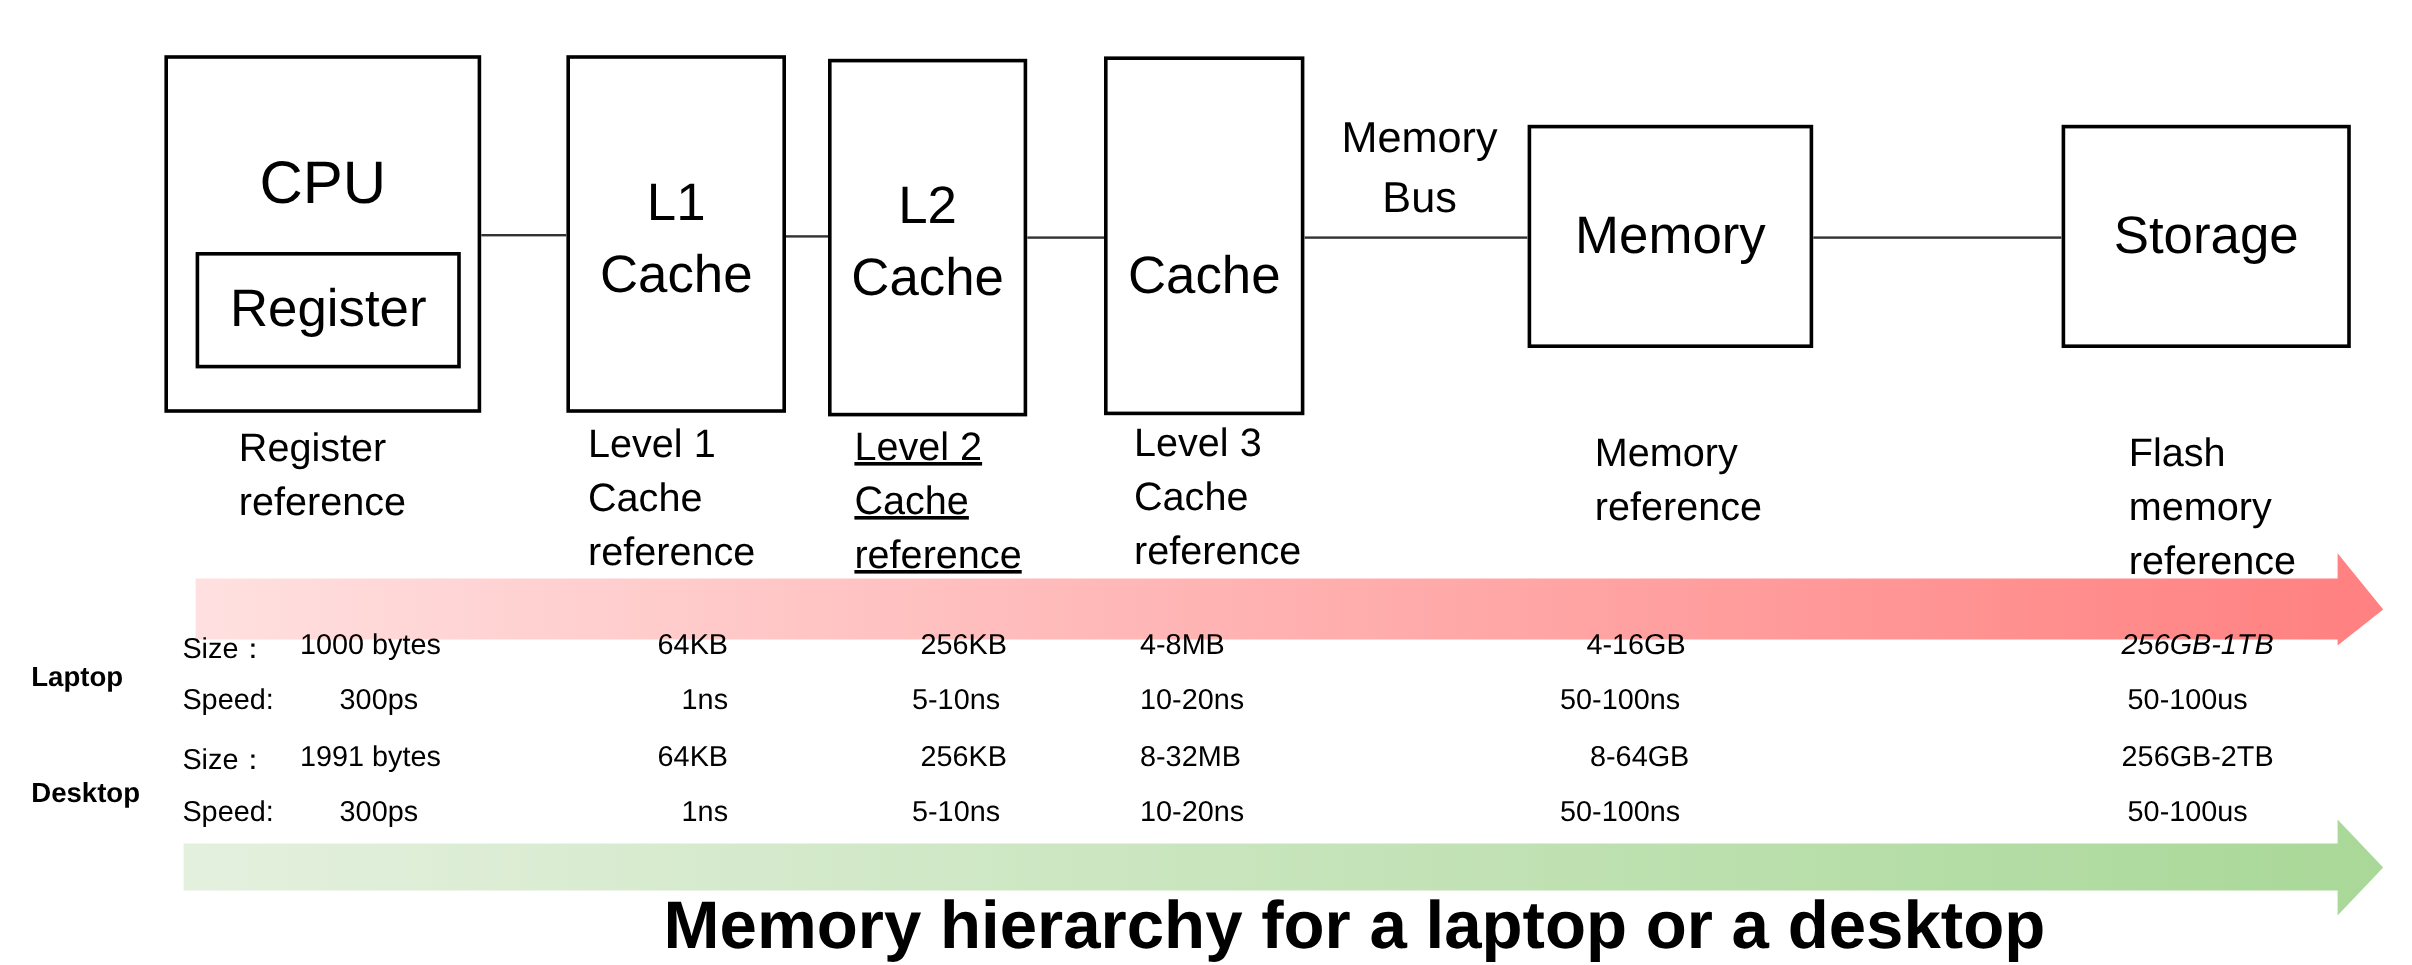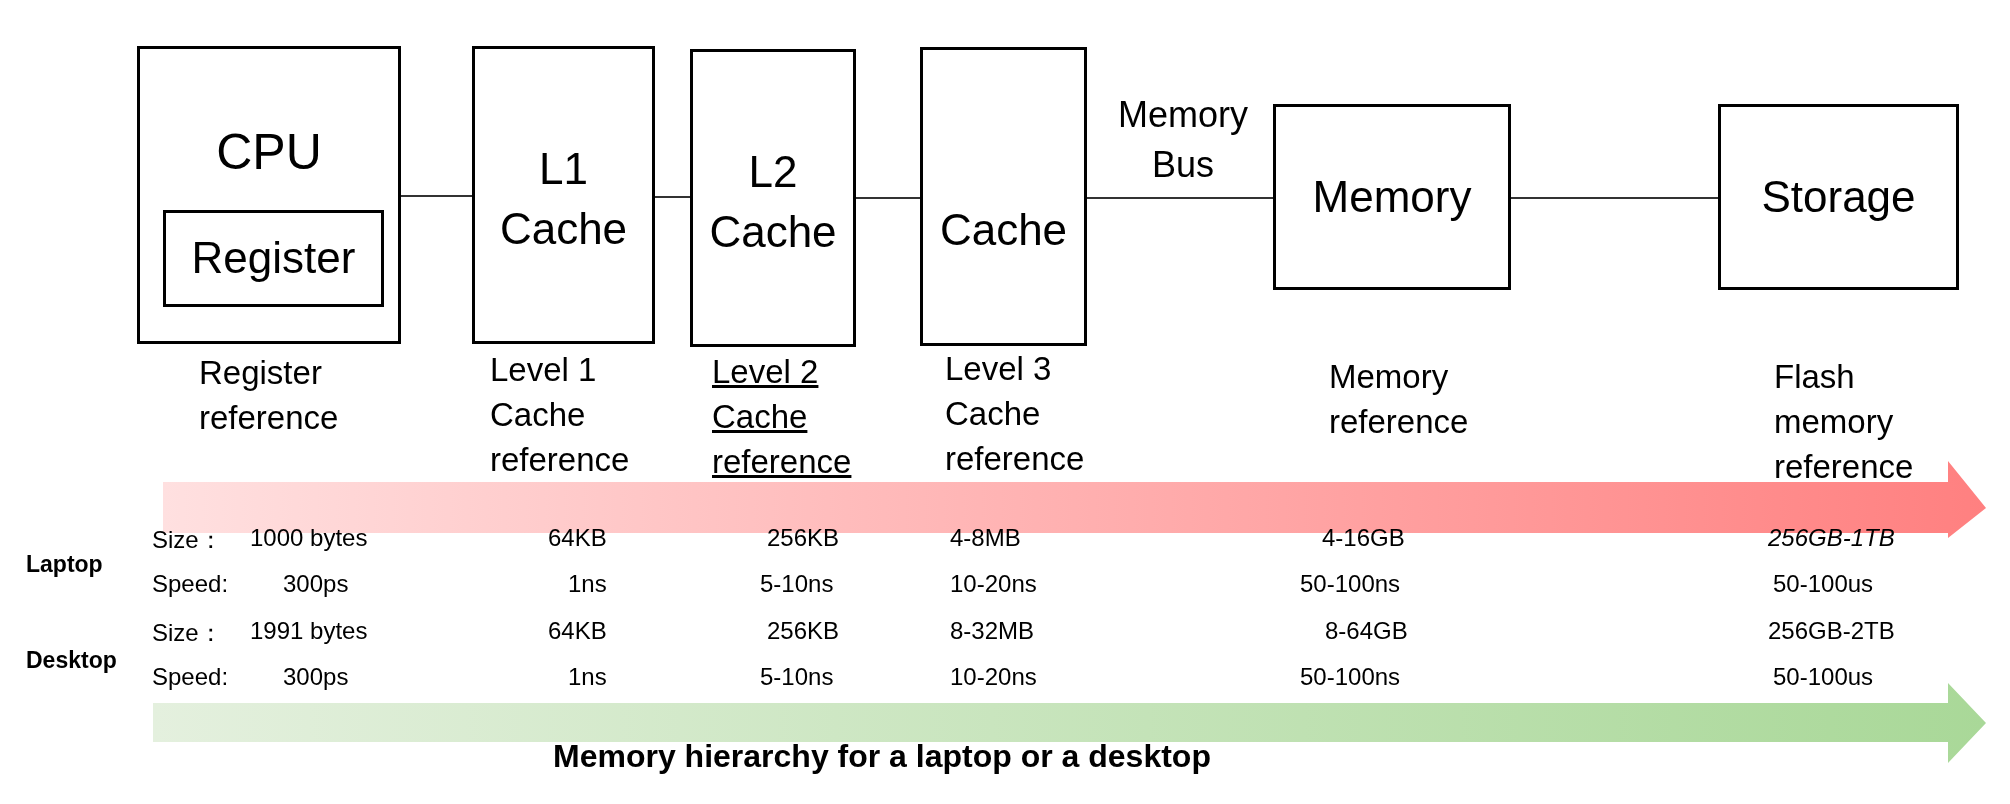--- a/index.html
+++ b/index.html
@@ -7,21 +7,21 @@
          font-family:"Liberation Sans", "DejaVu Sans", sans-serif; color:#000; }
   .abs { position:absolute; }
   .box { position:absolute; border:3px solid #000; box-sizing:border-box; background:#fff; }
   .boxtext { position:absolute; left:0; right:0; text-align:center; line-height:1.15; }
   .big { font-size:50px; }
   .mid { font-size:44px; }
   .lbl { position:absolute; font-size:33px; line-height:45px; white-space:nowrap; }
   .val { position:absolute; font-size:24px; white-space:nowrap; }
   .line { position:absolute; height:2px; background:#333; }
   .dev { position:absolute; font-size:23px; font-weight:bold; }
-  .title { position:absolute; font-size:32px; font-weight:bold; white-space:nowrap; }
+  .title { position:absolute; font-size:56px; font-weight:bold; white-space:nowrap; }
   svg.arrows { position:absolute; left:0; top:0; }
 </style>
 </head>
 <body>
 
 <svg class="arrows" width="2010" height="804">
   <defs>
     <linearGradient id="gred" x1="0" x2="1" y1="0" y2="0">
       <stop offset="0" id="gred-a" stop-color="#FFE0E0"></stop>
       <stop offset="1" id="gred-b" stop-color="#FF8080"></stop>

